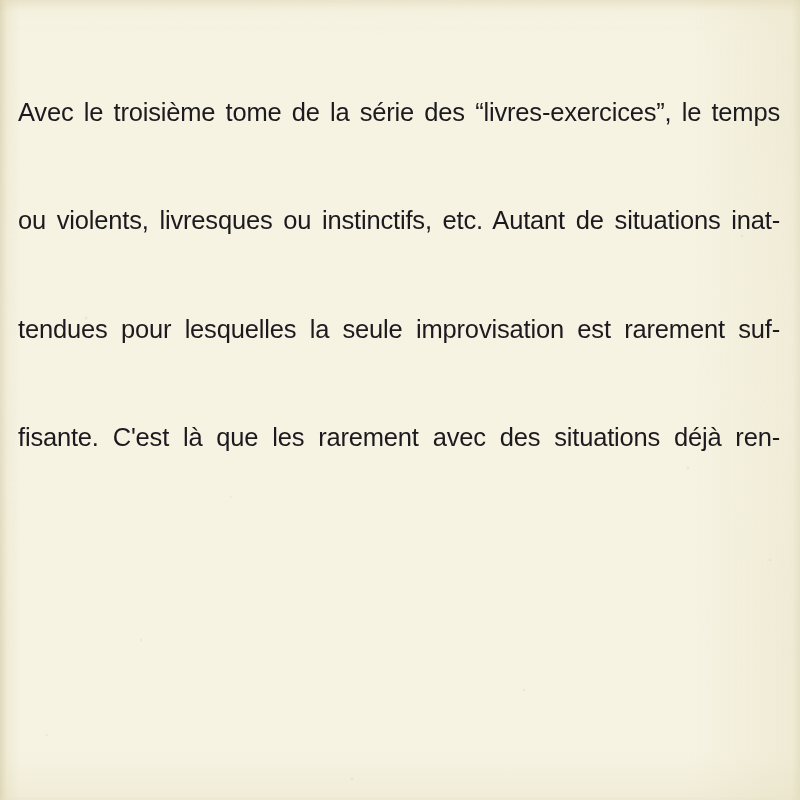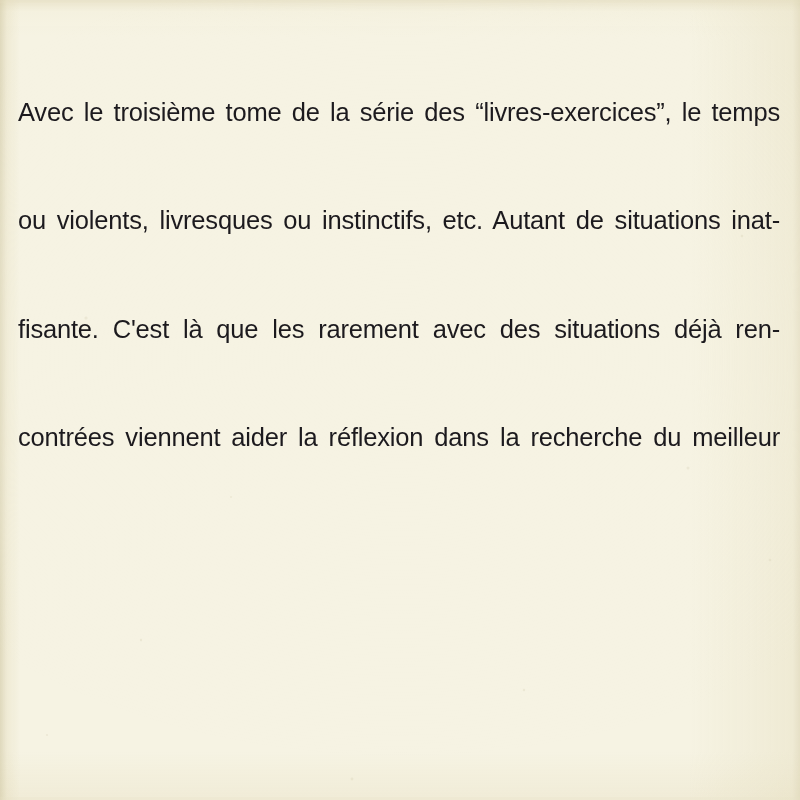--- a/index.html
+++ b/index.html
@@ -105,22 +105,22 @@
       <rect x="0" y="0" width="800" height="3"></rect>
       <rect x="0" y="797" width="800" height="3"></rect>
     </g>
   </svg>
 
   <div id="content">
 
     <div class="para" id="para-main">
       <span class="line" style="display: block; width: 762px;">Avec le troisième tome de la série des “livres-exercices”, le temps</span>
       <span class="line" style="display: block; width: 762px;">ou violents, livresques ou instinctifs, etc. Autant de situations inat-</span>
+      <span class="line" style="display: block; width: 762px;">tendues pour lesquelles la seule improvisation est rarement suf-</span>
       <span class="line" style="display: block; width: 762px;">fisante. C'est là que les rarement avec des situations déjà ren-</span>
-      <span class="line" style="display: block; width: 762px;">contrées viennent aider la réflexion dans la recherche du meilleur</span>
       
       
       
       
       
       
       
     </div>
 
   </div>

